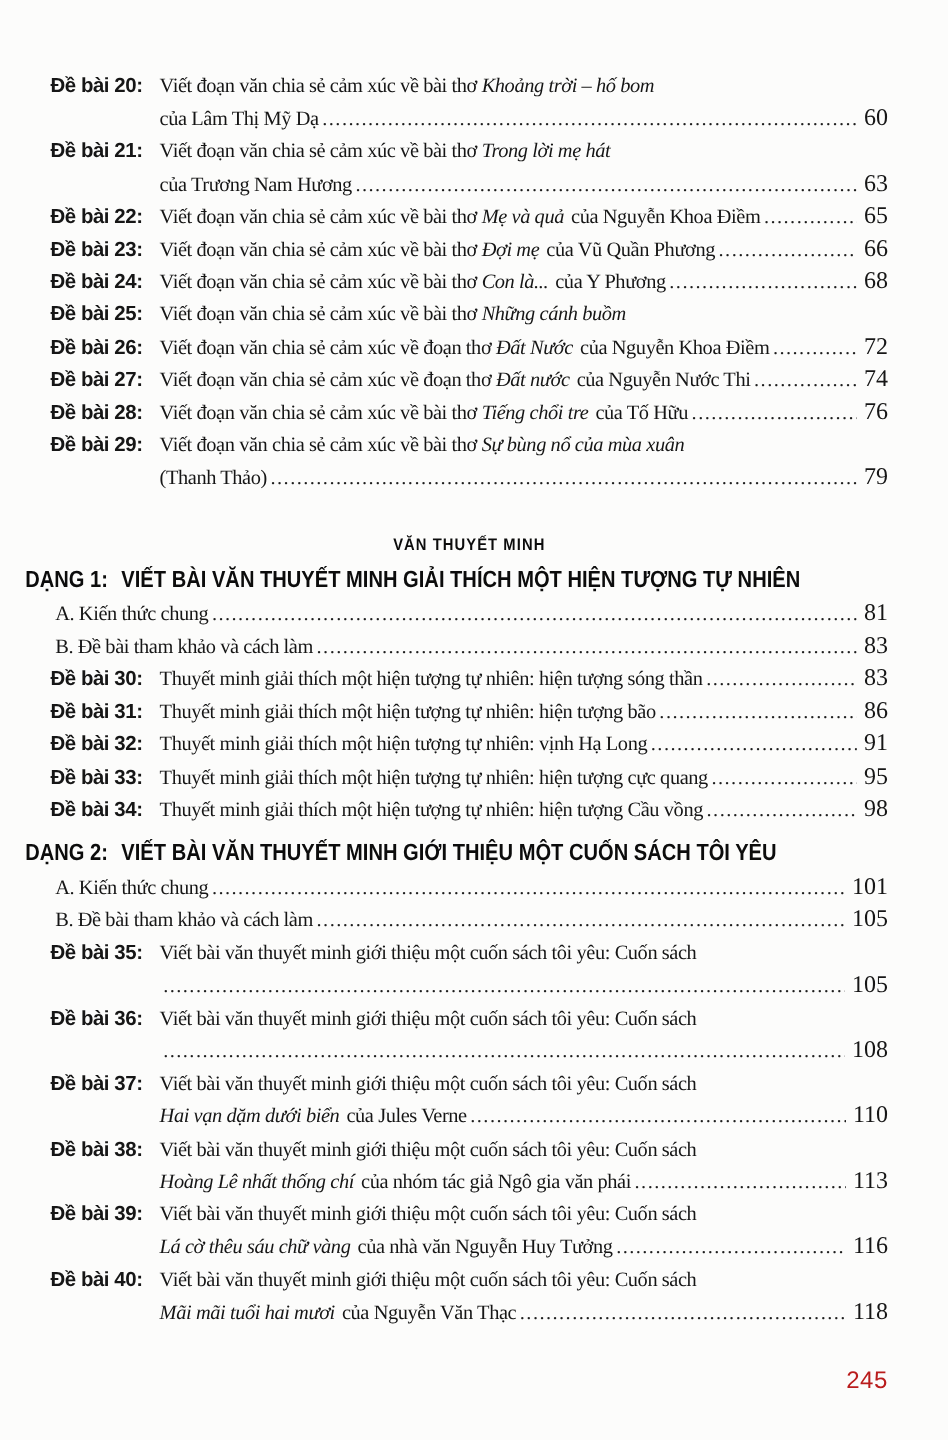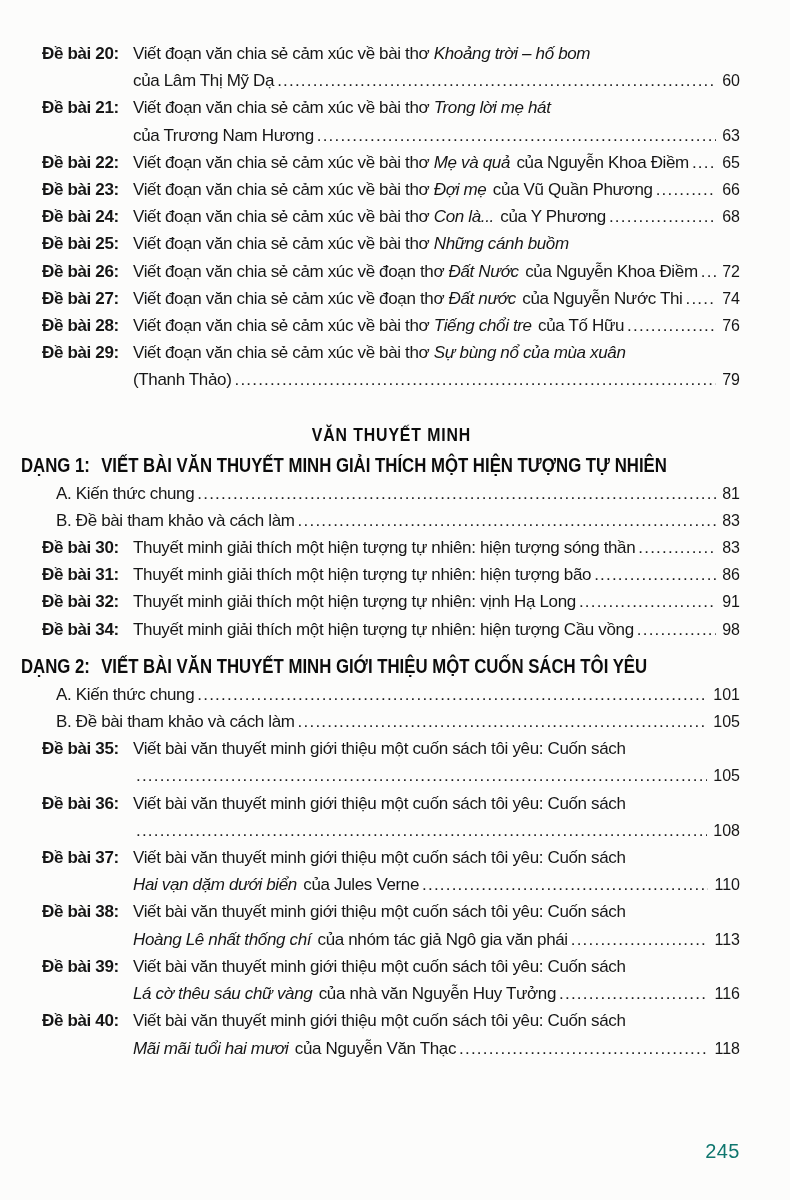--- a/index.html
+++ b/index.html
@@ -7,62 +7,62 @@
     width: 790px; height: 1200px;
     background: #fcfcfb;
     font-family: "Liberation Sans", sans-serif;
     color: #161616;
     overflow: hidden;
   }
   .page {
     position: relative;
     box-sizing: border-box;
     width: 790px; height: 976px;
-    padding: 40px 50px 0 42px;
+    padding: 58px 50px 0 42px;
     font-size: 17px;
     line-height: 27.2px;
     letter-spacing: -0.35px;
   }
   .entry { display: flex; align-items: flex-start; }
   .lbl { flex: 0 0 91px; font-weight: bold; white-space: nowrap; }
   .bd { flex: 1 1 auto; min-width: 0; }
-  .line { display: flex; align-items: center; }
+  .line { display: flex; align-items: center; font-family: Liberation Serif, serif; }
   .txt { white-space: nowrap; flex: 0 0 auto; min-width: 0; }
   .it { font-style: italic; padding-right: 2px; }
   .dots { flex: 1 1 0; overflow: hidden; white-space: nowrap; min-width: 6px; margin-left: 3px; color: #1c1c1c; }
   .dots::after {
     content: "......................................................................................................................................................................................................................";
     letter-spacing: 1.2px;
   }
-  .pg { flex: 0 0 auto; margin-left: 6px; font-size: 16px; letter-spacing: 0; }
-  .sub { margin-left: 14px; }
+  .pg { flex: 0 0 auto; margin-left: 6px; font-size: 20px; letter-spacing: 0; }
+  .sub { margin-left: 4px; }
   .section-title {
     text-align: center;
     margin-top: 26px;
     height: 30px; line-height: 30px;
-    font-weight: bold; font-size: 18px;
+    font-weight: bold; font-size: 14px;
     color: #0c0c0c;
   }
   .section-title .inner { display: inline-block; transform: scaleX(0.88); letter-spacing: 1px; }
   .dang {
     margin-left: -21px;
     height: 30px; line-height: 30px;
     font-weight: bold; font-size: 19.5px;
     white-space: nowrap;
     transform: scaleX(0.86); transform-origin: 0 50%;
     letter-spacing: 0;
     color: #0c0c0c;
   }
   .dang .dang-lbl { margin-right: 13px; }
   .dang2gap { margin-top: 8px; }
   .footer {
     position: absolute;
     top: 1138px; right: 50px;
     font-size: 20px; letter-spacing: 0.5px;
-    color: #0f766e;
+    color: #b91c1c;
   }
 </style>
 </head>
 <body>
 
 <div class="page">
   <div>
       <div class="entry">
         <span class="lbl">Đề bài 20:</span>
         <div class="bd">
@@ -206,20 +206,30 @@
         <span class="lbl">Đề bài 32:</span>
         <div class="bd">
           <div class="line">
             <span class="txt"><span>Thuyết minh giải thích một hiện tượng tự nhiên: vịnh Hạ Long </span></span>
             <span class="dots"></span>
             <span class="pg">91</span>
           </div>
         </div>
       </div>
       <div class="entry">
+        <span class="lbl">Đề bài 33:</span>
+        <div class="bd">
+          <div class="line">
+            <span class="txt"><span>Thuyết minh giải thích một hiện tượng tự nhiên: hiện tượng cực quang </span></span>
+            <span class="dots"></span>
+            <span class="pg">95</span>
+          </div>
+        </div>
+      </div>
+      <div class="entry">
         <span class="lbl">Đề bài 34:</span>
         <div class="bd">
           <div class="line">
             <span class="txt"><span>Thuyết minh giải thích một hiện tượng tự nhiên: hiện tượng Cầu vồng </span></span>
             <span class="dots"></span>
             <span class="pg">98</span>
           </div>
         </div>
       </div>
       <div class="dang dang2gap"><span class="dang-lbl">DẠNG 2:</span><span>VIẾT BÀI VĂN THUYẾT MINH GIỚI THIỆU MỘT CUỐN SÁCH TÔI YÊU</span></div>

